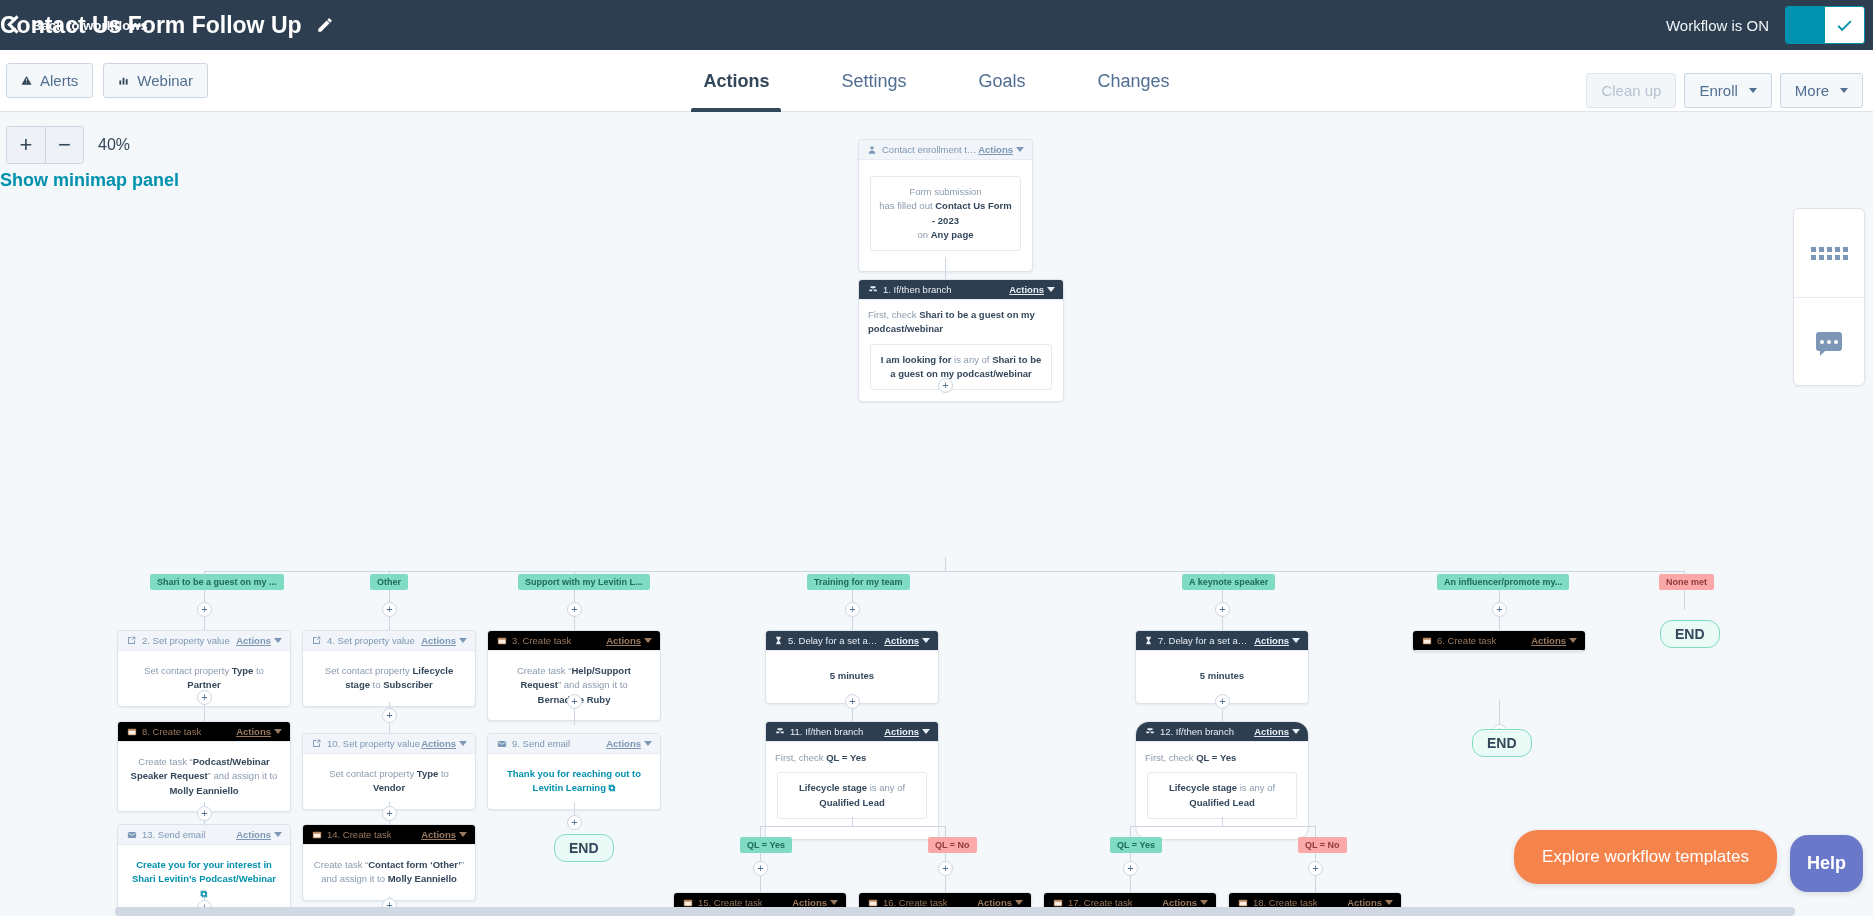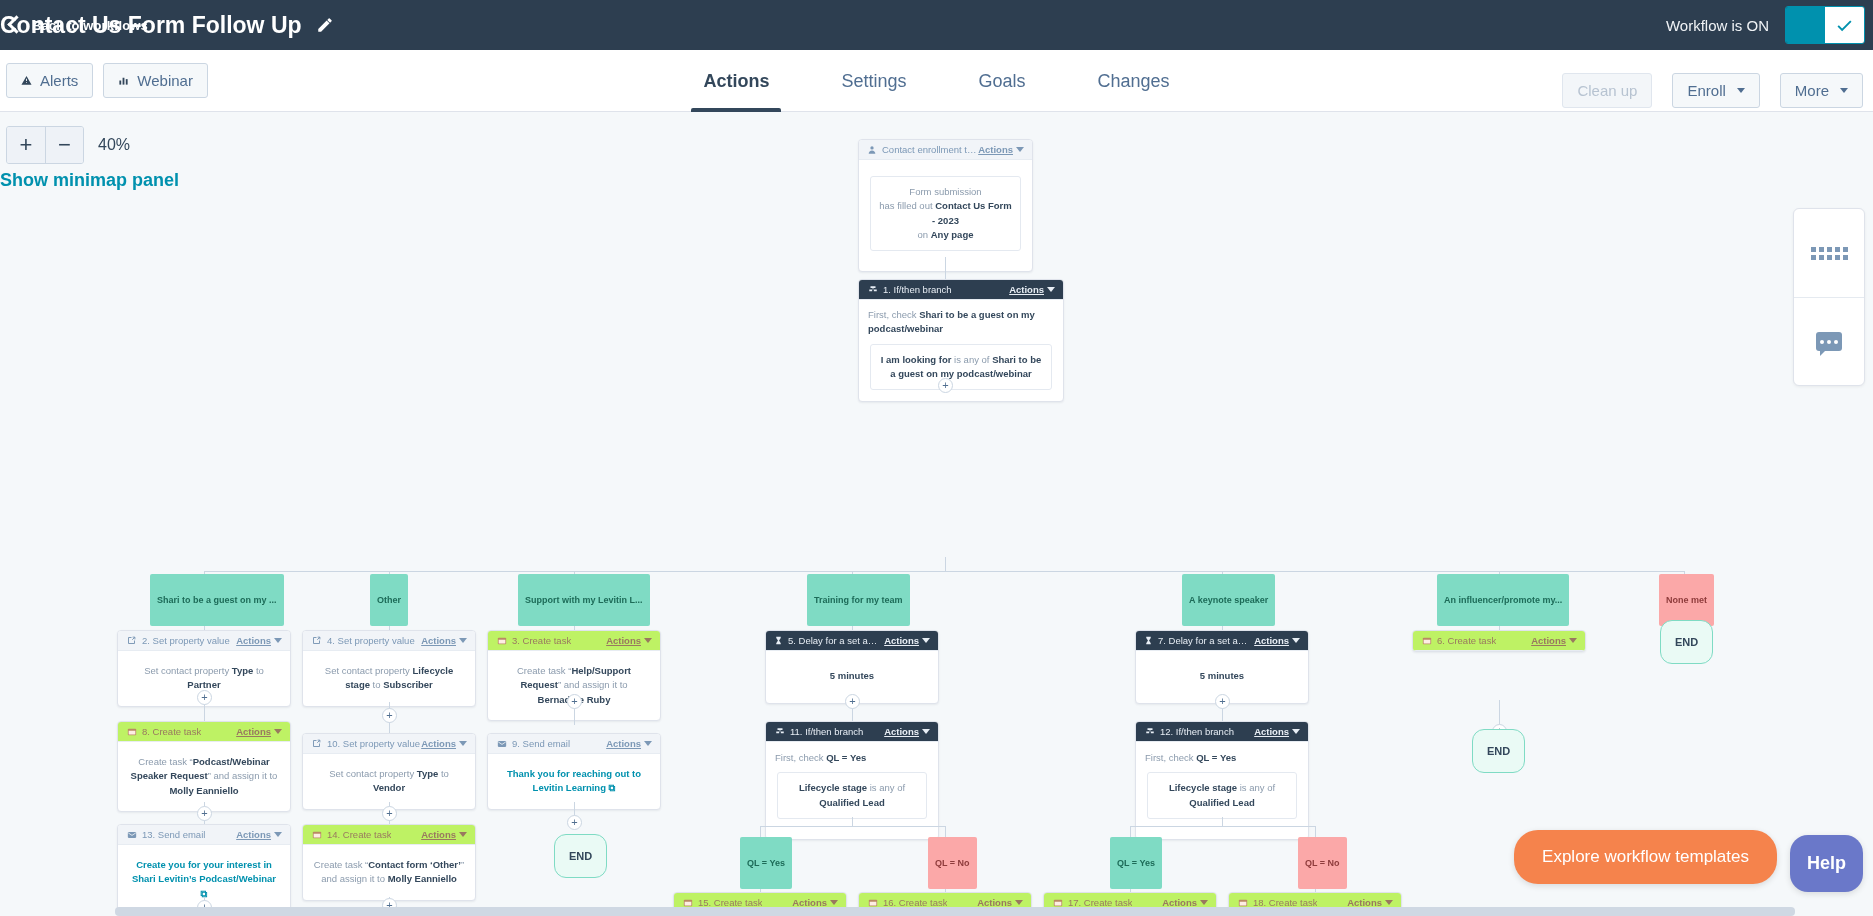--- a/index.html
+++ b/index.html
@@ -70,21 +70,21 @@
     font-size: 18px; color: #506e91; padding: 0 36px;
     position: relative;
   }
   .tab.active { color: #33475b; font-weight: bold; }
   .tab.active::after {
     content: ""; position: absolute; left: 24px; right: 24px; bottom: 0;
     height: 4px; background: #33475b; border-radius: 2px 2px 0 0;
   }
   .subbar-right {
     position: absolute; right: 10px; top: 0; height: 80px;
-    display: flex; align-items: center; gap: 20px;
+    display: flex; align-items: center; gap: 8px;
   }
   .caret {
     width: 0; height: 0; border-left: 4px solid transparent;
     border-right: 4px solid transparent; border-top: 5px solid currentColor;
     display: inline-block; margin-left: 3px;
   }
 
   
   .canvas {
     position: absolute; top: 112px; left: 0; right: 0; bottom: 0;
@@ -136,21 +136,21 @@
   .node {
     position: absolute; background: #fff; border: 1px solid #dfe3eb;
     border-radius: 4px; box-shadow: 0 1px 2px rgba(45,62,80,.08);
     overflow: hidden;
   }
   .node-head {
     display: flex; align-items: center; justify-content: space-between;
     padding: 4px 8px; font-size: 9.5px; color: #7c98b6;
     background: #f0f3f7; border-bottom: 1px solid #e7ecf2; min-height: 19px;
   }
-  .node-head.tone-orange { background: #bef264; color: #99795f; }
+  .node-head.tone-orange { background: #000000; color: #99795f; }
   .node-head.tone-dark   { background: #2d3e50; color: #e8eef5; }
   .node-head.tone-plain  { background: #f1f4f8; }
   .head-left { display: flex; align-items: center; gap: 5px; overflow: hidden; white-space: nowrap; }
   .head-title { overflow: hidden; text-overflow: ellipsis; }
   .actions-link {
     display: flex; align-items: center; font-size: 9.5px;
     text-decoration: underline; cursor: pointer; font-weight: bold; white-space: nowrap;
   }
   .node-body {
     padding: 13px 10px; font-size: 9.5px; line-height: 1.5;
@@ -171,28 +171,28 @@
   .vline { position: absolute; width: 1px; background: #cbd6e2; }
   .hline { position: absolute; height: 1px; background: #cbd6e2; }
   .plus-node {
     position: absolute; width: 15px; height: 15px; border-radius: 50%;
     background: #fff; border: 1px solid #cbd6e2; color: #516f90;
     display: flex; align-items: center; justify-content: center;
     font-size: 11px; line-height: 1; cursor: pointer; z-index: 5;
   }
   .branch-chip {
     position: absolute; background: #7fdbc4; color: #1d6b58;
-    font-size: 9px; font-weight: bold; padding: 21px 7px; border-radius: 2px;
+    font-size: 9px; font-weight: bold; padding: 3px 7px; border-radius: 2px;
     white-space: nowrap; z-index: 6;
   }
   .branch-chip.red { background: #fba8a8; color: #8e3b3b; }
   .end-pill {
     position: absolute; border: 1px solid #7fdbc4; background: #eafaf5;
-    color: #33475b; font-size: 11px; font-weight: bold; border-radius: 12px;
-    padding: 15px 14px; z-index: 6;
+    color: #33475b; font-size: 14px; font-weight: bold; border-radius: 12px;
+    padding: 5px 14px; z-index: 6;
   }
 
   
   .explore-btn {
     position: absolute; right: 96px; bottom: 32px; z-index: 40;
     background: #f5834c; color: #fff; font-size: 17px;
     padding: 17px 28px; border-radius: 24px; cursor: pointer;
     box-shadow: 0 2px 6px rgba(0,0,0,.12);
   }
   .help-btn {
@@ -646,21 +646,21 @@
       <div class="node-body" style="padding:9px 9px 14px;">
         <div class="branch-lead">
           <span>First, check </span><b>QL = Yes</b>
         </div>
         <div class="crit-box">
           <b>Lifecycle stage</b><span> is any of </span><b>Qualified Lead</b>
         </div>
       </div>
     </div>
 
-    <div class="node" style="left:1135px; top:609px; width:174px;">
+    <div class="node" style="left:1135px; top:609px; width:174px;border-radius:14px;">
       <div class="node-head tone-dark">
         <span class="head-left">
           <span class="nicon">
             <svg width="10" height="10" viewBox="0 0 24 24" fill="#e8eef5">
                 <path d="M6 3h12v4H6zM3 11h7v4H3zM14 11h7v4h-7zM11 7h2v4h-2z"></path>
               </svg>
           </span>
           <span class="head-title">12. If/then branch</span>
         </span>
         <span class="actions-link" style="color:#e8eef5;">

